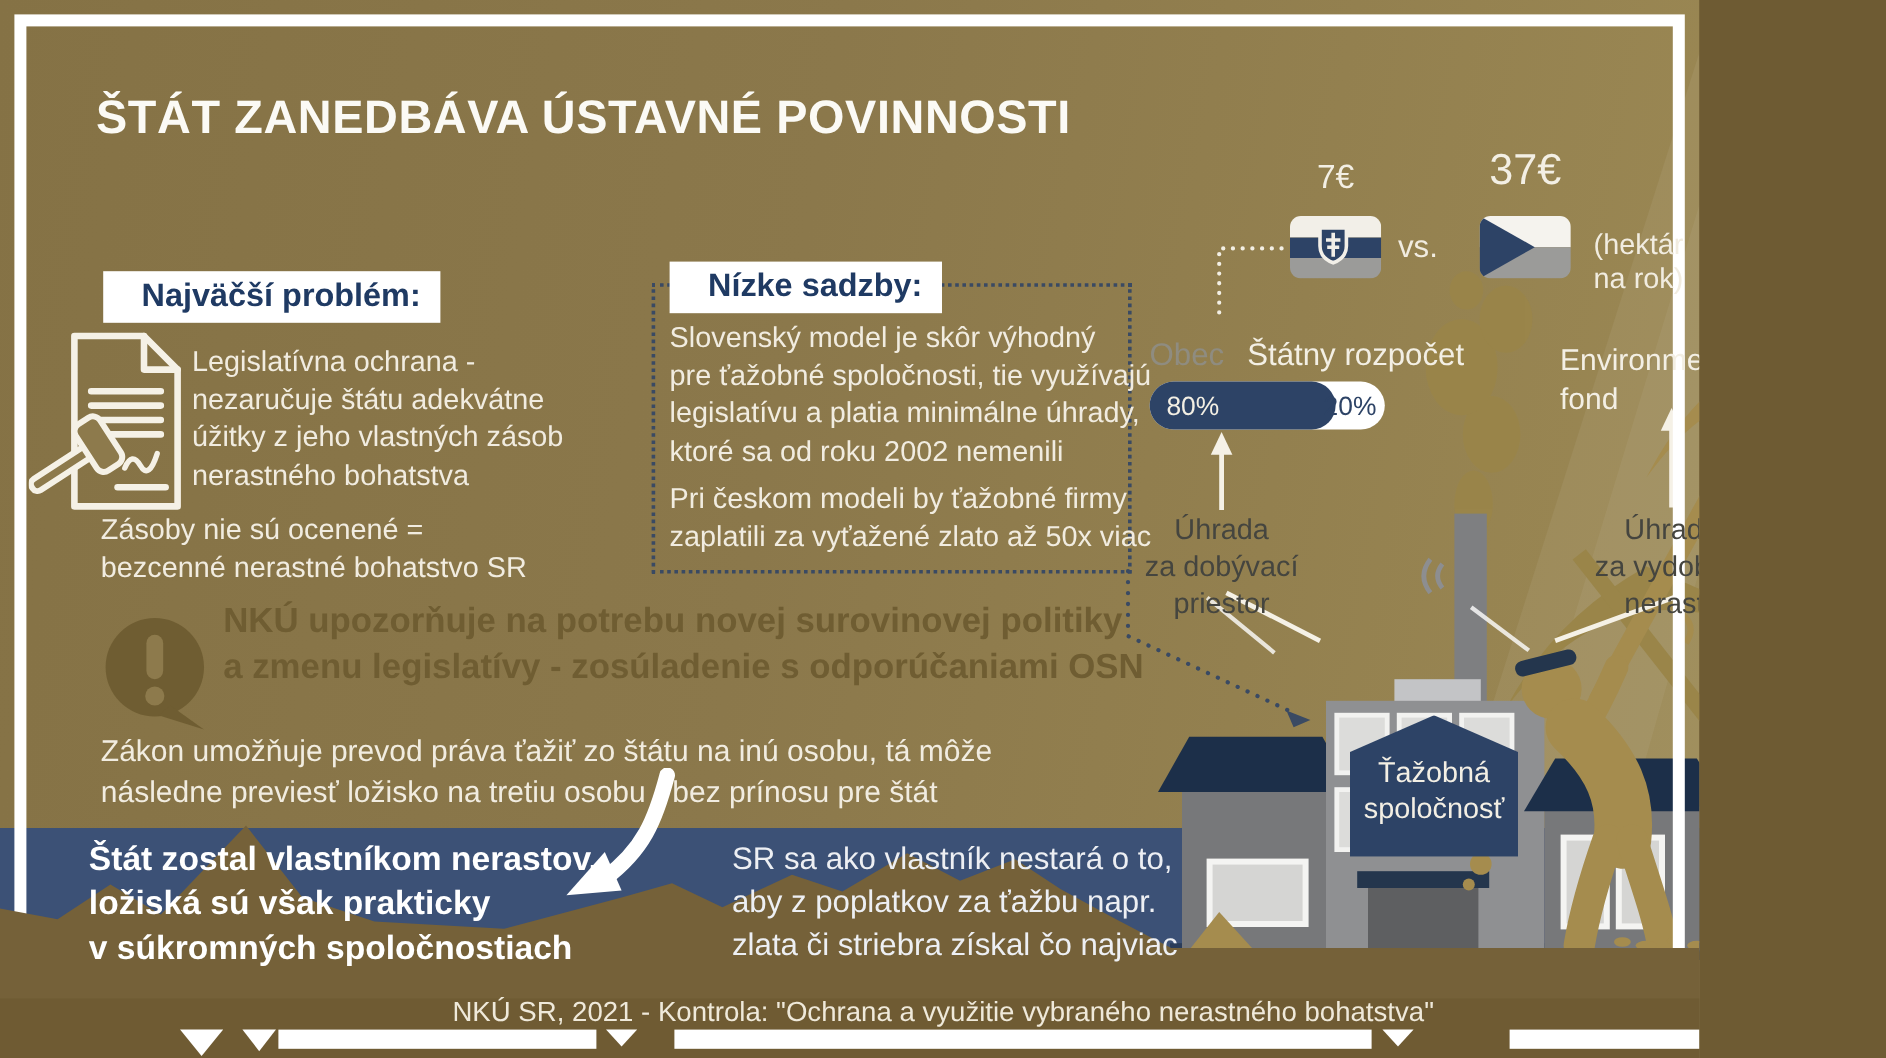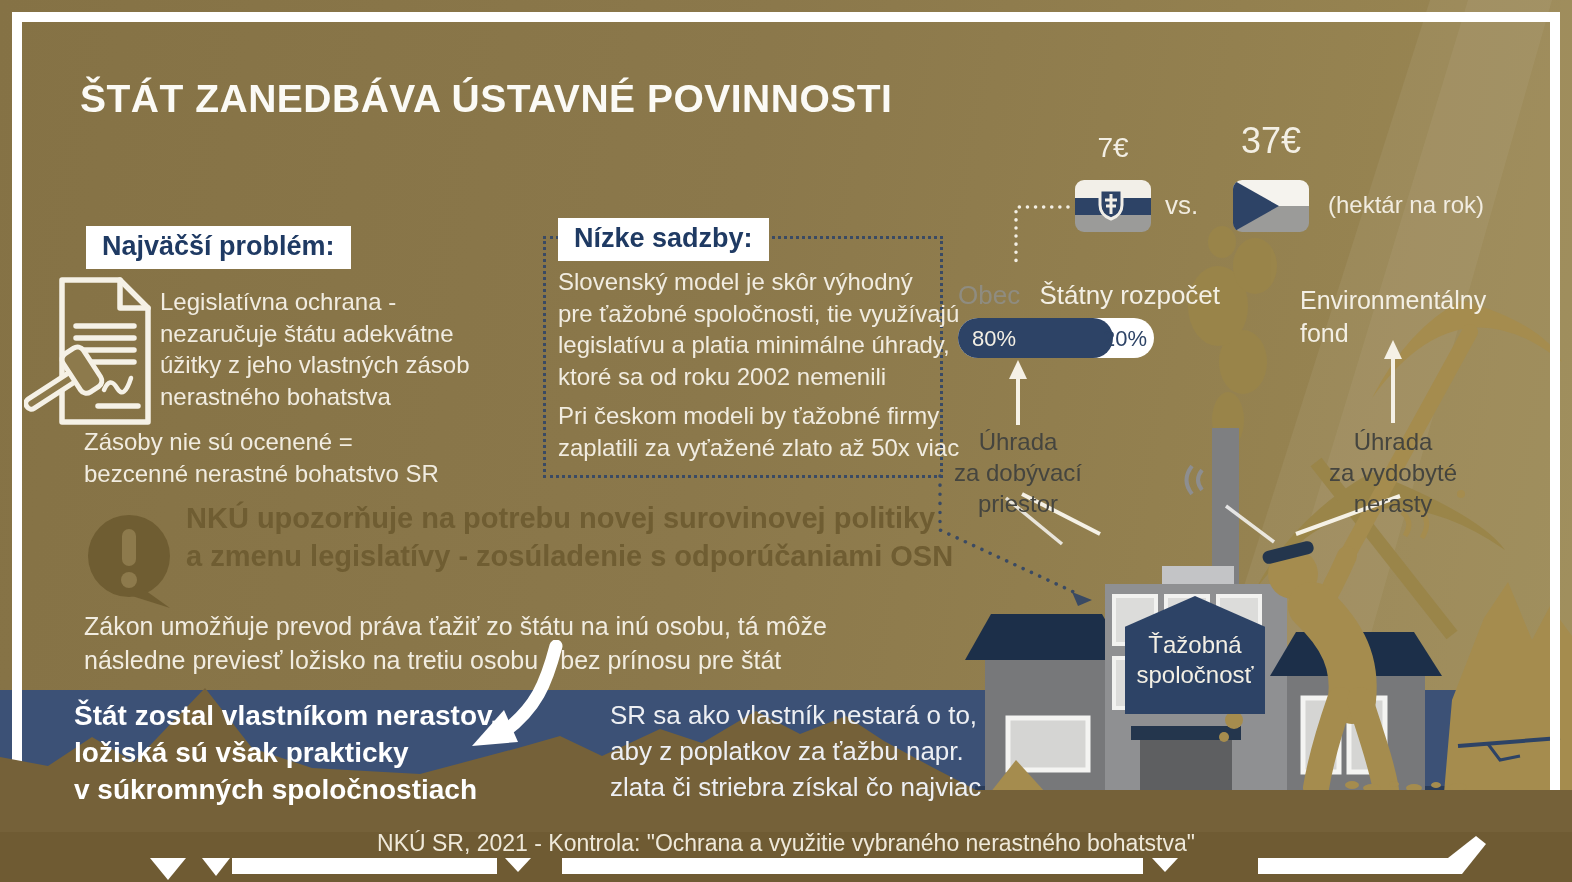--- a/index.html
+++ b/index.html
@@ -1,24 +1,24 @@
 <!DOCTYPE html>
 <html><head>
 <meta charset="utf-8">
 <style>
   html,body{margin:0;padding:0;background:#6e5b33;}
-  .stage{position:relative;width:1572px;height:882px;overflow:hidden;
+  .stage{position:relative;width:1416px;height:882px;overflow:hidden;
          background:linear-gradient(100deg,#857245 0%,#8b784b 45%,#93804f 72%,#9c8954 100%);
          font-family:"Liberation Sans",sans-serif;}
   .abs{position:absolute;}
   .pre{white-space:pre-line;}
   .frame{position:absolute;left:12px;top:12px;right:12px;bottom:12px;border:10px solid #ffffff;z-index:2;pointer-events:none;}
   .z1{z-index:1;} .z3{z-index:3;} .z4{z-index:4;}
   .title{left:80px;top:74px;color:#fbfaf5;font-size:39px;font-weight:800;line-height:1.3;letter-spacing:.5px;z-index:4;}
-  .whitebox{background:#ffffff;color:#1f3a63;font-weight:800;font-size:27px;padding:5px 16px 7px 16px;z-index:5;}
+  .whitebox{background:#ffffff;color:#1f3a63;font-weight:800;font-size:27px;padding:5px 16px 7px 32px;z-index:5;}
   .cream{color:#f1ece0;}
   .body-txt{font-size:24px;line-height:1.32;z-index:4;}
   .rates-box{left:543px;top:236px;width:394px;height:236px;border:3px dotted #3a4a63;z-index:4;}
   .amount{color:#f3efe4;text-align:center;z-index:4;}
   .split-label{left:958px;top:280px;font-size:26px;z-index:4;}
   .muted{color:#8f8c80;} .lite{color:#f3efe4;}
   .bar{left:958px;top:318px;width:196px;height:40px;background:#ffffff;border-radius:22px;z-index:4;}
   .bar-fill{position:absolute;left:0;top:0;height:40px;width:79%;background:#2d4366;border-radius:22px;}
   .bar-pct-l{position:absolute;left:14px;top:8px;color:#f3efe4;font-size:22px;}
   .bar-pct-r{position:absolute;right:7px;top:8px;color:#2d4366;font-size:22px;}

